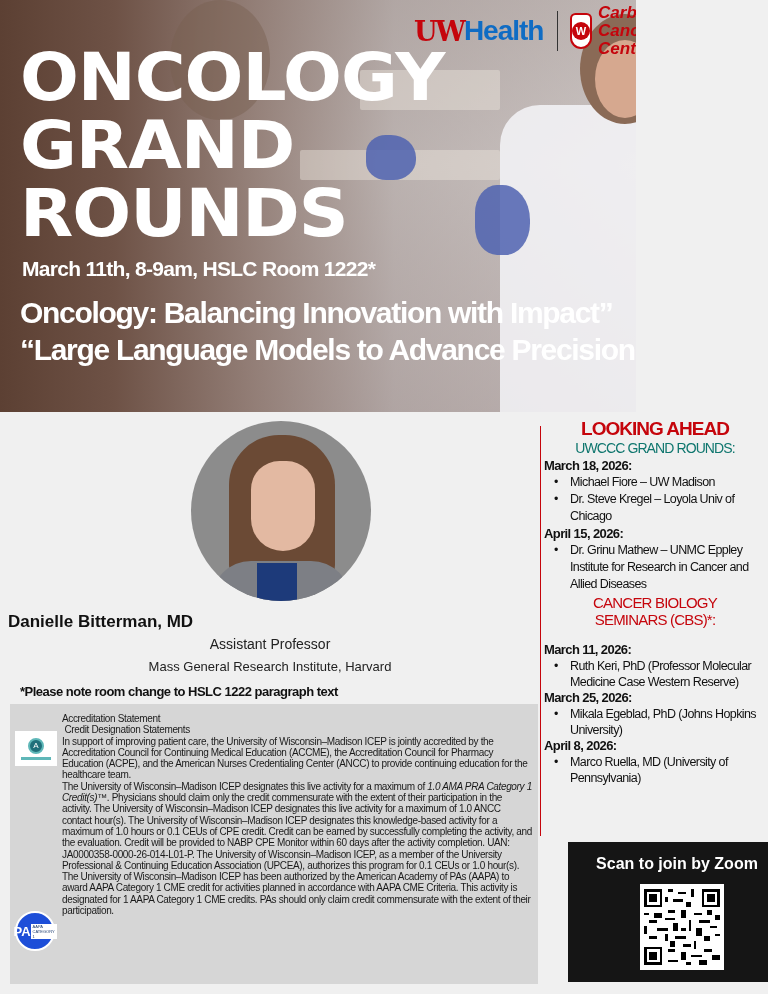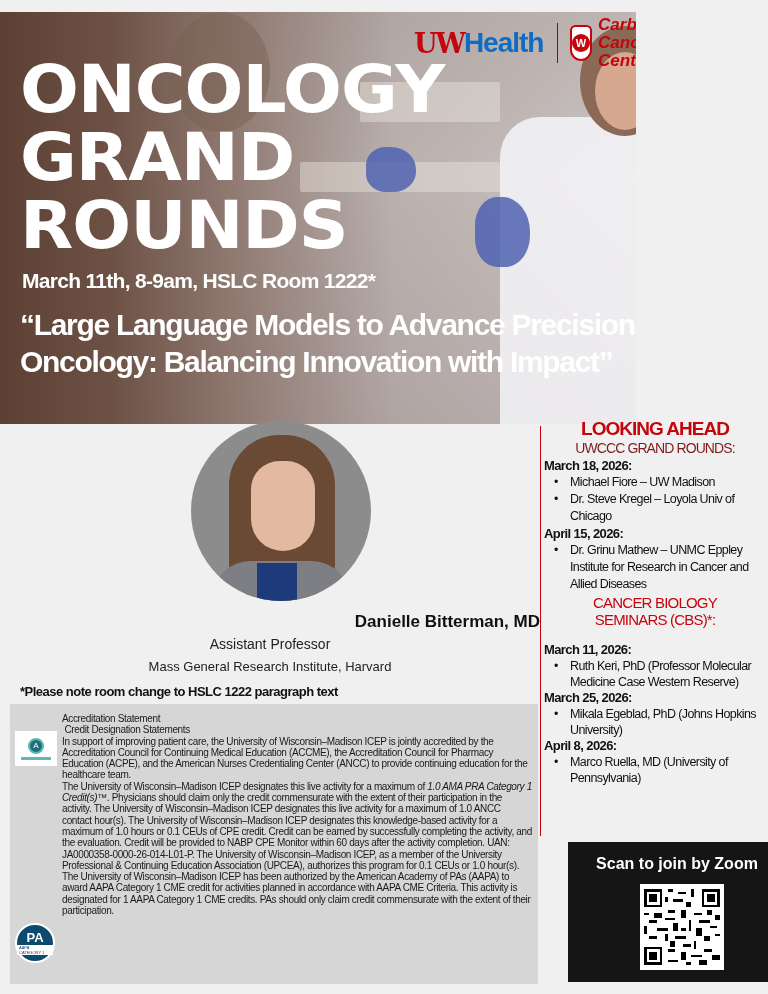--- a/index.html
+++ b/index.html
@@ -1,21 +1,21 @@
 <!DOCTYPE html>
 <html><head>
   <meta charset="utf-8">
   <style>
     * { box-sizing: border-box; margin: 0; padding: 0; }
     html, body { width: 768px; height: 994px; overflow: hidden; background: #f0f0f0; }
     body { font-family: "Liberation Sans", sans-serif; position: relative; }
 
     
     .hero {
-      position: absolute; left: 0; top: 12px; width: 636px; height: 412px;
+      position: absolute; left: 0; top: 0; width: 636px; height: 412px;
       overflow: hidden;
       background:
         linear-gradient(90deg, #5c4033 0%, #6e5246 18%, rgba(140,118,110,0.85) 40%, rgba(170,160,160,0.55) 62%, rgba(200,195,200,0.35) 100%),
         linear-gradient(180deg, #b9aea8 0%, #cfc7c2 40%, #b7aaa6 100%);
     }
     .hero .bg-shelf { position: absolute; background: rgba(235,228,220,0.45); border-radius: 2px; }
     .hero .bg-person { position: absolute; border-radius: 50%; }
     .hero .bg-glove { position: absolute; background: #4f63b0; border-radius: 40% 50% 45% 40%; opacity: .85; }
     .hero .bg-coat { position: absolute; background: rgba(245,245,248,0.85); border-radius: 40px 60px 0 0; }
     .hero .bg-orange { position: absolute; background: linear-gradient(180deg,#e4967a,#e27a5d); }
@@ -51,53 +51,53 @@
     
     .photo {
       position: absolute; left: 191px; top: 421px; width: 180px; height: 180px; border-radius: 50%;
       overflow: hidden; background: #8c8c8c;
     }
     .photo .hair { position: absolute; left: 38px; top: 14px; width: 106px; height: 160px; background: #6b4a35; border-radius: 50px 50px 30px 30px; }
     .photo .face { position: absolute; left: 60px; top: 40px; width: 64px; height: 90px; background: #e3b9a2; border-radius: 32px 32px 36px 36px; }
     .photo .jacket { position: absolute; left: 20px; top: 140px; width: 140px; height: 60px; background: #7d7f85; border-radius: 40px 40px 0 0; }
     .photo .shirt { position: absolute; left: 66px; top: 142px; width: 40px; height: 40px; background: #1d3a7a; }
 
-    .speaker-name { position: absolute; left: 0; width: 540px; top: 612px; text-align: right; font-weight: bold; font-size: 17px; color: #111; }
+    .speaker-name { position: absolute; left: 8px; width: 540px; top: 612px; text-align: left; font-weight: bold; font-size: 17px; color: #111; }
     .speaker-role { position: absolute; left: 0; width: 540px; top: 636px; text-align: center; font-size: 14px; color: #222; }
     .speaker-inst { position: absolute; left: 0; width: 540px; top: 659px; text-align: center; font-size: 13px; color: #222; }
     .room-note { position: absolute; left: 20px; top: 684px; font-weight: bold; font-size: 13px; color: #111; letter-spacing: -0.5px; }
 
     
     .accred {
       position: absolute; left: 10px; top: 704px; width: 528px; height: 280px; background: #d6d6d6;
     }
     .accred-text {
       position: absolute; left: 52px; top: 9px; width: 470px; font-size: 10px; line-height: 11.3px;
       color: #1a1a1a; letter-spacing: -0.35px;
     }
     .accred-text i { font-style: italic; }
     .badge-jac {
       position: absolute; left: 5px; top: 27px; width: 42px; height: 35px; background: #fff;
       display: flex; flex-direction: column; align-items: center; justify-content: center;
     }
     .badge-jac .circle { width: 16px; height: 16px; border-radius: 50%; background: #1f6f7a; border: 2px solid #5fb7b8; color: #fff; font-size: 8px; display: flex; align-items: center; justify-content: center; }
     .badge-jac .bar { width: 30px; height: 3px; background: #5fb7b8; margin-top: 3px; }
     .badge-aapa {
-      position: absolute; left: 5px; top: 219px; width: 40px; height: 40px; border-radius: 50%;
-      background: #0c4a6e; color: #fff; display: flex; flex-direction: column; align-items: center; justify-content: center;
+      position: absolute; left: 5px; top: 207px; width: 40px; height: 40px; border-radius: 50%;
+      background: #1d4ed8; color: #fff; display: flex; flex-direction: row; align-items: center; justify-content: center;
       border: 2px solid #fff;
     }
     .badge-aapa .pa { font-weight: bold; font-size: 13px; line-height: 13px; }
     .badge-aapa .cat { font-size: 4px; background: #fff; color: #1c3c70; padding: 0 2px; margin-top: 1px; }
 
     
     .vline { position: absolute; left: 540px; top: 426px; width: 1px; height: 410px; background: #c5050c; }
     .right { position: absolute; left: 544px; top: 418px; width: 222px; color: #111; }
     .la-title { text-align: center; color: #c5050c; font-weight: bold; font-size: 19px; letter-spacing: -1px; line-height: 22px; }
-    .la-sub { text-align: center; color: #7f1d1d; font-size: 14px; letter-spacing: -0.9px; line-height: 17px; }
+    .la-sub { text-align: center; color: #0f766e; font-size: 14px; letter-spacing: -0.9px; line-height: 17px; }
     .sect-head { text-align: center; color: #c5050c; font-size: 15px; letter-spacing: -0.8px; line-height: 17px; margin-top: 1px; }
     .date-h { font-weight: bold; font-size: 13px; letter-spacing: -0.6px; line-height: 17px; }
     .item { position: relative; padding-left: 26px; font-size: 12.5px; line-height: 17px; letter-spacing: -0.6px; }
     .item::before { content: "\2022"; position: absolute; left: 10px; top: 0; }
     .cbs .date-h { line-height: 16px; }
     .cbs .item { line-height: 16px; }
 
     
     .zoom-box { position: absolute; left: 568px; top: 842px; width: 218px; height: 140px; background: #151515; }
     .zoom-title { position: absolute; left: 0; width: 218px; top: 13px; text-align: center; color: #fff; font-weight: bold; font-size: 16px; }
@@ -135,22 +135,22 @@
 
   <div class="hero-title">
     <div>ONCOLOGY</div>
     <div>GRAND</div>
     <div>ROUNDS</div>
   </div>
 
   <div class="hero-date">March 11th, 8-9am, HSLC Room 1222*</div>
 
   <div class="hero-talk">
+    <div>Oncology: Balancing Innovation with Impact”</div>
     <div>“Large Language Models to Advance Precision</div>
-    <div>Oncology: Balancing Innovation with Impact”</div>
   </div>
 </div>
 
 <div class="photo">
   <div class="hair"></div>
   <div class="jacket"></div>
   <div class="shirt"></div>
   <div class="face"></div>
 </div>
 <div class="speaker-name">Danielle Bitterman, MD</div>

